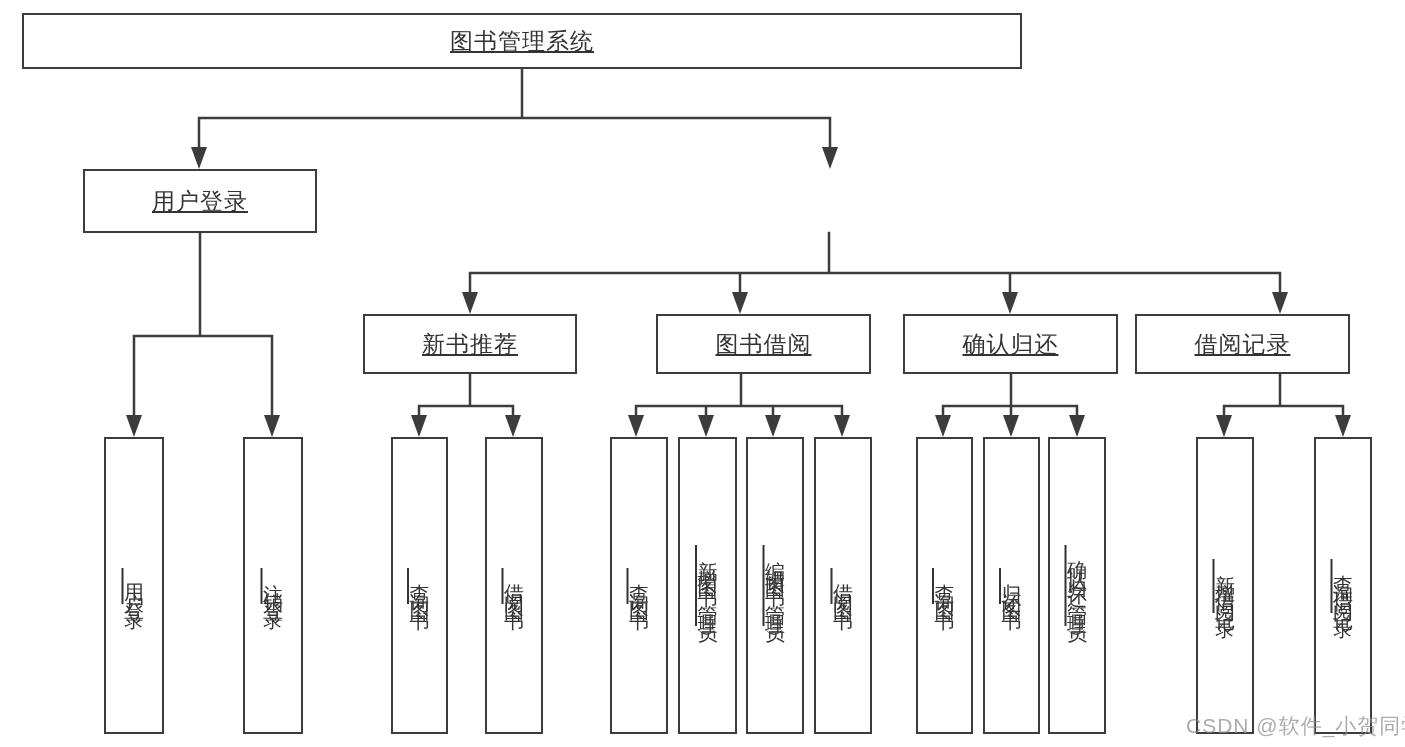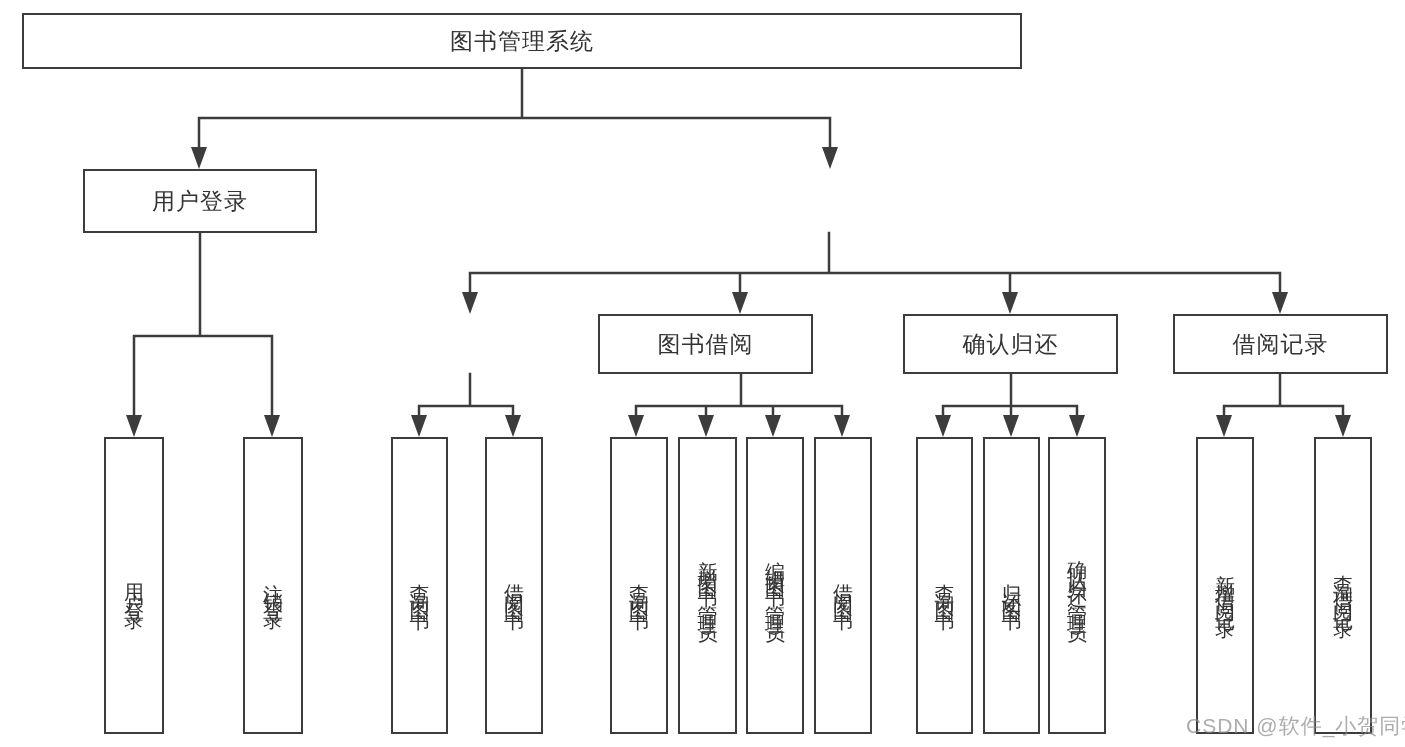--- a/index.html
+++ b/index.html
@@ -4,21 +4,21 @@
 <style>
   html,body{margin:0;padding:0;background:#ffffff;}
   .stage{
     position:relative;width:1405px;height:747px;background:#ffffff;overflow:hidden;
     font-family:"Liberation Sans","DejaVu Sans",sans-serif;
   }
   svg.wires{position:absolute;left:0;top:0;z-index:0;}
   .box{
     position:absolute;box-sizing:border-box;background:#ffffff;
     border:2.5px solid #3c3c3c;display:flex;align-items:center;justify-content:center;
-    color:#333333;z-index:1;
+    color:#333333;z-index:1;text-decoration:underline;
   }
   .hlabel{font-size:23px;letter-spacing:1px;white-space:nowrap;}
   .vtext{
     writing-mode:vertical-rl;text-orientation:mixed;
     font-size:20px;letter-spacing:9px;line-height:1.15;white-space:nowrap;
   }
   .watermark{
     position:absolute;left:1186px;top:712px;z-index:3;
     font-size:21px;letter-spacing:1px;color:rgba(140,140,140,0.72);
     white-space:nowrap;
@@ -50,27 +50,30 @@
   </svg>
 
   <div class="box" style="left:22px;top:13px;width:1000px;height:56px;">
     <span class="hlabel">图书管理系统</span>
   </div>
 
   <div class="box" style="left:83px;top:169px;width:234px;height:64px;">
     <span class="hlabel">用户登录</span>
   </div>
 
-  <div class="box" style="left:598px;top:314px;width:215px;height:60px;justify-content:center;">
+  <div class="box" style="left:363px;top:314px;width:214px;height:60px;">
+    <span class="hlabel">新书推荐</span>
+  </div>
+  <div class="box" style="left:656px;top:314px;width:215px;height:60px;justify-content:center;">
     <span class="hlabel">图书借阅</span>
   </div>
   <div class="box" style="left:903px;top:314px;width:215px;height:60px;">
     <span class="hlabel">确认归还</span>
   </div>
-  <div class="box" style="left:1173px;top:314px;width:215px;height:60px;">
+  <div class="box" style="left:1135px;top:314px;width:215px;height:60px;">
     <span class="hlabel">借阅记录</span>
   </div>
 
   <div class="box" style="left:104px;top:437px;width:60px;height:297px;">
     <span class="vtext">用户登录</span>
   </div>
   <div class="box" style="left:243px;top:437px;width:60px;height:297px;">
     <span class="vtext">注销登录</span>
   </div>
 

